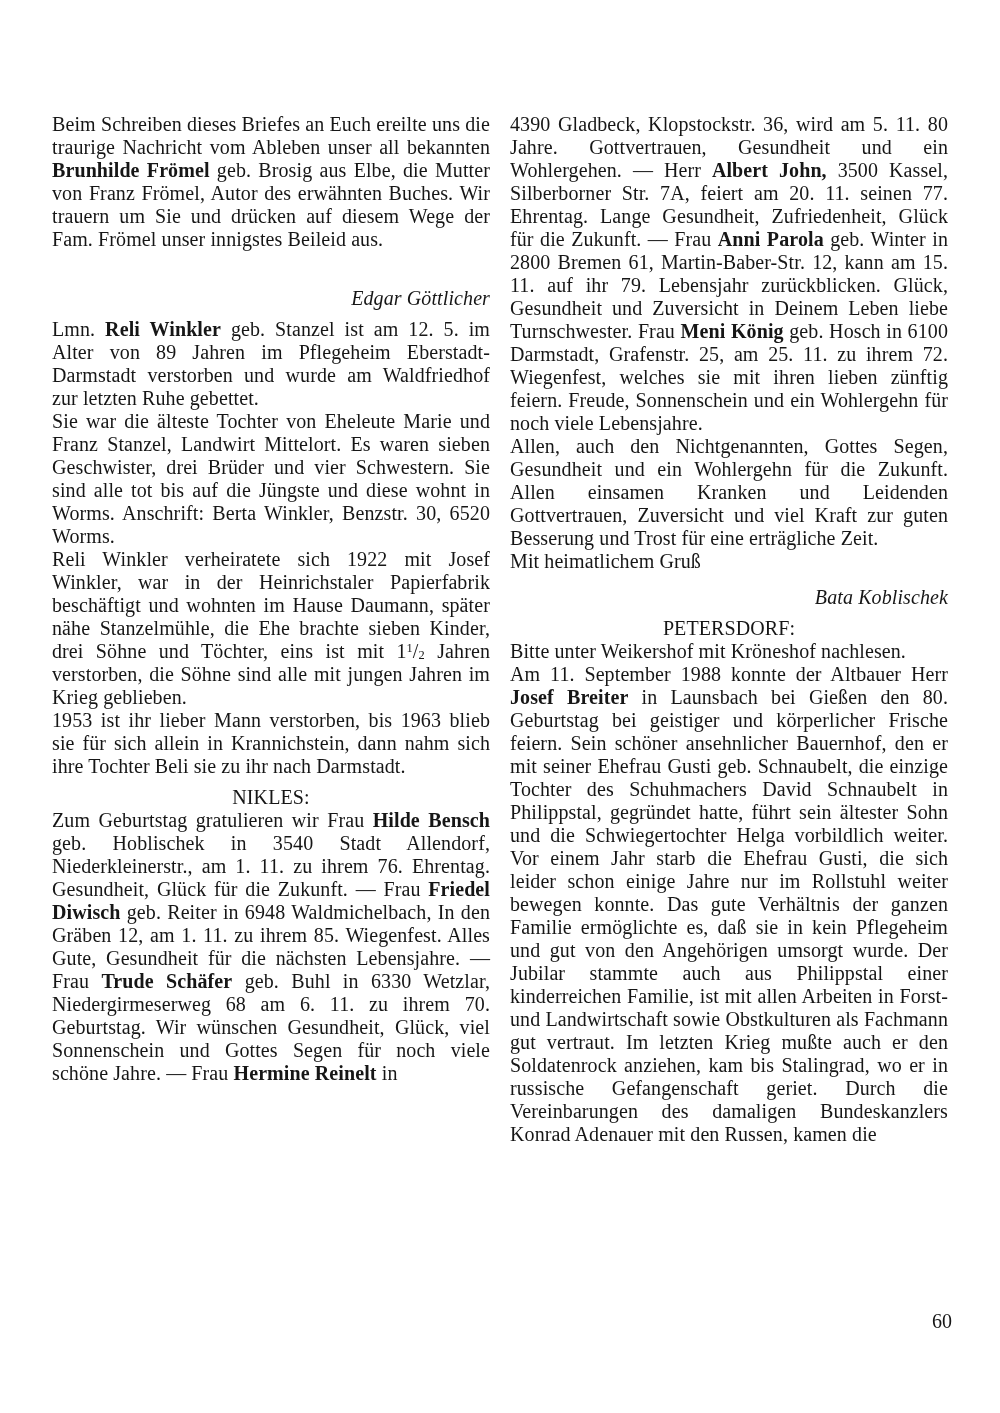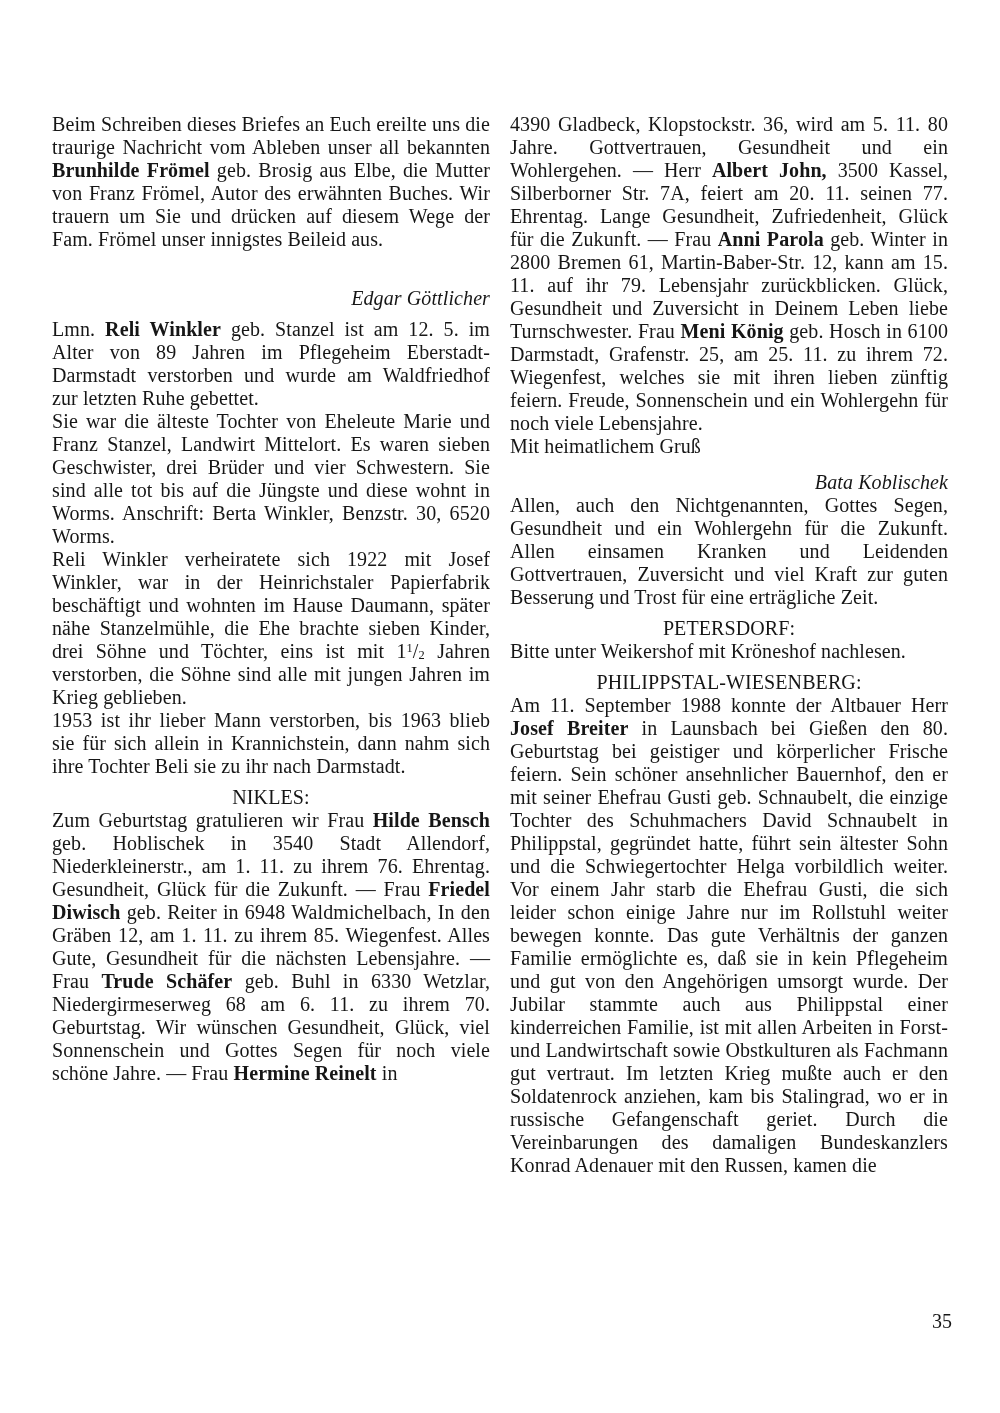--- a/index.html
+++ b/index.html
@@ -75,22 +75,21 @@
         <div class="para"><span class="n">Beim Schreiben dieses Briefes an Euch ereilte uns die traurige Nachricht vom Ableben unser all bekannten </span><span class="b">Brunhilde Frömel</span><span class="n"> geb. Brosig aus Elbe, die Mutter von Franz Frömel, Autor des erwähnten Buches. Wir trauern um Sie und drücken auf diesem Wege der Fam. Frömel unser innigstes Beileid aus.</span><span class="sig">Edgar Göttlicher</span></div>
         <div class="para gap"><span class="n">Lmn. </span><span class="b">Reli Winkler</span><span class="n"> geb. Stanzel ist am 12. 5. im Alter von 89 Jahren im Pflegeheim Eberstadt-Darmstadt verstorben und wurde am Waldfriedhof zur letzten Ruhe gebettet.</span></div>
         <div class="para"><span class="n">Sie war die älteste Tochter von Eheleute Marie und Franz Stanzel, Landwirt Mittelort. Es waren sieben Geschwister, drei Brüder und vier Schwestern. Sie sind alle tot bis auf die Jüngste und diese wohnt in Worms. Anschrift: Berta Winkler, Benzstr. 30, 6520 Worms.</span></div>
         <div class="para"><span class="n">Reli Winkler verheiratete sich 1922 mit Josef Winkler, war in der Heinrichstaler Papierfabrik beschäftigt und wohnten im Hause Daumann, später nähe Stanzelmühle, die Ehe brachte sieben Kinder, drei Söhne und Töchter, eins ist mit 1</span><span class="sup">1</span><span class="n">/</span><span class="sub">2</span><span class="n"> Jahren verstorben, die Söhne sind alle mit jungen Jahren im Krieg geblieben.</span></div>
         <div class="para"><span class="n">1953 ist ihr lieber Mann verstorben, bis 1963 blieb sie für sich allein in Krannichstein, dann nahm sich ihre Tochter Beli sie zu ihr nach Darmstadt.</span></div>
         <div class="heading gap"><span class="n">NIKLES:</span></div>
         <div class="para"><span class="n">Zum Geburtstag gratulieren wir Frau </span><span class="b">Hilde Bensch</span><span class="n"> geb. Hoblischek in 3540 Stadt Allendorf, Niederkleinerstr., am 1. 11. zu ihrem 76. Ehrentag. Gesundheit, Glück für die Zukunft. — Frau </span><span class="b">Friedel Diwisch</span><span class="n"> geb. Reiter in 6948 Waldmichelbach, In den Gräben 12, am 1. 11. zu ihrem 85. Wiegenfest. Alles Gute, Gesundheit für die nächsten Lebensjahre. — Frau </span><span class="b">Trude Schäfer</span><span class="n"> geb. Buhl in 6330 Wetzlar, Niedergirmeserweg 68 am 6. 11. zu ihrem 70. Geburtstag. Wir wünschen Gesundheit, Glück, viel Sonnenschein und Gottes Segen für noch viele schöne Jahre. — Frau </span><span class="b">Hermine Reinelt</span><span class="n"> in</span></div>
       </div>
     <div class="column" id="col-right">
         <div class="para"><span class="n">4390 Gladbeck, Klopstockstr. 36, wird am 5. 11. 80 Jahre. Gottvertrauen, Gesundheit und ein Wohlergehen. — Herr </span><span class="b">Albert John,</span><span class="n"> 3500 Kassel, Silberborner Str. 7A, feiert am 20. 11. seinen 77. Ehrentag. Lange Gesundheit, Zufriedenheit, Glück für die Zukunft. — Frau </span><span class="b">Anni Parola</span><span class="n"> geb. Winter in 2800 Bremen 61, Martin-Baber-Str. 12, kann am 15. 11. auf ihr 79. Lebensjahr zurückblicken. Glück, Gesundheit und Zuversicht in Deinem Leben liebe Turnschwester. Frau </span><span class="b">Meni König</span><span class="n"> geb. Hosch in 6100 Darmstadt, Grafenstr. 25, am 25. 11. zu ihrem 72. Wiegenfest, welches sie mit ihren lieben zünftig feiern. Freude, Sonnenschein und ein Wohlergehn für noch viele Lebensjahre.</span></div>
+        <div class="para"><span class="n">Allen, auch den Nichtgenannten, Gottes Segen, Gesundheit und ein Wohlergehn für die Zukunft. Allen einsamen Kranken und Leidenden Gottvertrauen, Zuversicht und viel Kraft zur guten Besserung und Trost für eine erträgliche Zeit.</span></div>
         <div class="para"><span class="n">Mit heimatlichem Gruß</span><span class="sig">Bata Koblischek</span></div>
-        <div class="para"><span class="n">Allen, auch den Nichtgenannten, Gottes Segen, Gesundheit und ein Wohlergehn für die Zukunft. Allen einsamen Kranken und Leidenden Gottvertrauen, Zuversicht und viel Kraft zur guten Besserung und Trost für eine erträgliche Zeit.</span></div>
         <div class="heading gap"><span class="n">PETERSDORF:</span></div>
         <div class="para"><span class="n">Bitte unter Weikershof mit Kröneshof nachlesen.</span></div>
-        <div class="heading gap"><span class="n">PHILIPPSTAL-WIESENBERG:</span></div>
         <div class="para"><span class="n">Am 11. September 1988 konnte der Altbauer Herr </span><span class="b">Josef Breiter</span><span class="n"> in Launsbach bei Gießen den 80. Geburtstag bei geistiger und körperlicher Frische feiern. Sein schöner ansehnlicher Bauernhof, den er mit seiner Ehefrau Gusti geb. Schnaubelt, die einzige Tochter des Schuhmachers David Schnaubelt in Philippstal, gegründet hatte, führt sein ältester Sohn und die Schwiegertochter Helga vorbildlich weiter. Vor einem Jahr starb die Ehefrau Gusti, die sich leider schon einige Jahre nur im Rollstuhl weiter bewegen konnte. Das gute Verhältnis der ganzen Familie ermöglichte es, daß sie in kein Pflegeheim und gut von den Angehörigen umsorgt wurde. Der Jubilar stammte auch aus Philippstal einer kinderreichen Familie, ist mit allen Arbeiten in Forst- und Landwirtschaft sowie Obstkulturen als Fachmann gut vertraut. Im letzten Krieg mußte auch er den Soldatenrock anziehen, kam bis Stalingrad, wo er in russische Gefangenschaft geriet. Durch die Vereinbarungen des damaligen Bundeskanzlers Konrad Adenauer mit den Russen, kamen die</span></div>
       </div>
   </div>
-  <div class="page-number">35</div>
+  <div class="page-number">60</div>
 </div>
 
 </body></html>

